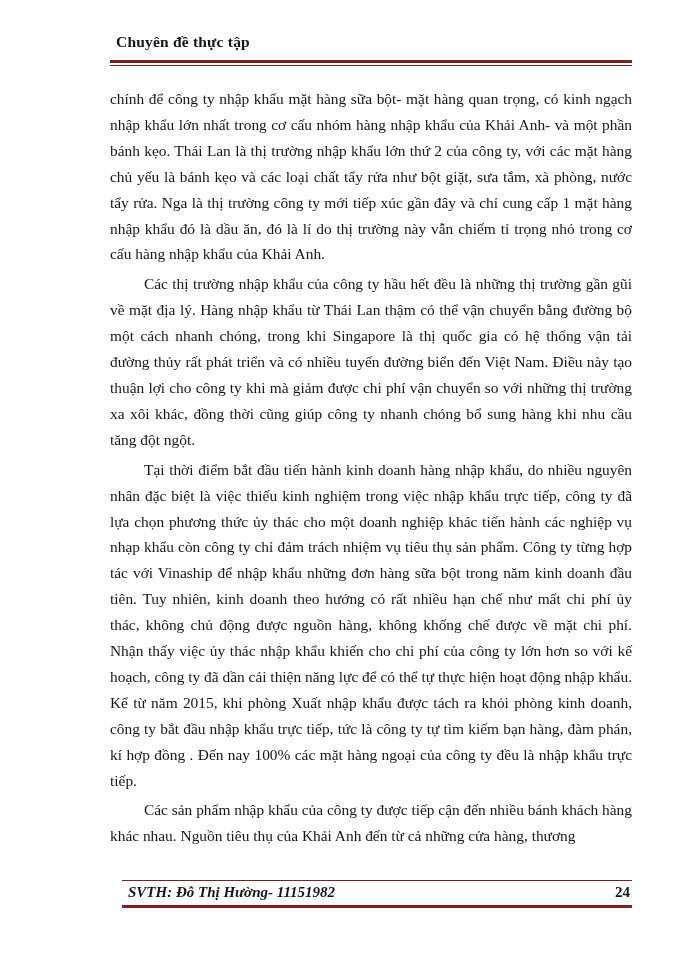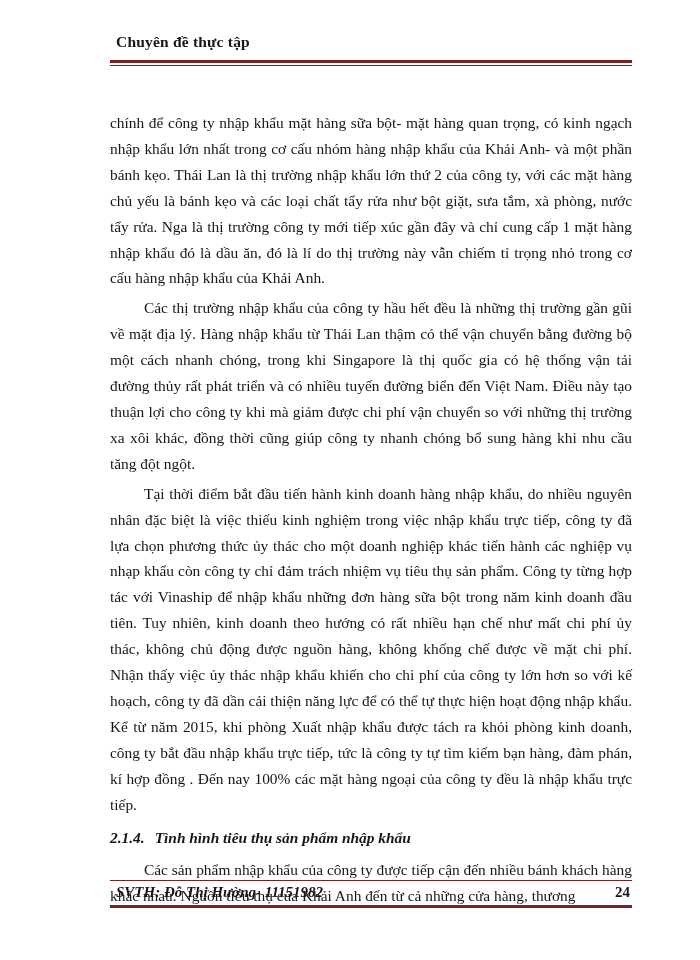--- a/index.html
+++ b/index.html
@@ -42,34 +42,33 @@
     font-size: 15.4px;
     line-height: 25.9px;
     text-align: justify;
   }
   .body-text p {
     text-indent: 34px;
     margin-bottom: 4px;
   }
   .body-text p.no-indent {
     text-indent: 0;
-    margin-top: 24px;
   }
   .section-heading {
     font-size: 15.4px;
     font-weight: bold;
     font-style: italic;
     margin: 8px 0 6px 0;
   }
   .section-heading .heading-number {
     margin-right: 10px;
   }
   .footer {
     position: absolute;
-    left: 110px;
+    left: 122px;
     right: 68px;
     bottom: 52px;
   }
   .footer-rule-top {
     height: 1.5px;
     background: #7a2123;
   }
   .footer-row {
     display: flex;
     justify-content: space-between;
@@ -98,23 +97,20 @@
   <div class="header">
     <div class="header-title">Chuyên đề thực tập</div>
     <div class="rule-thick"></div>
     <div class="rule-thin"></div>
   </div>
 
   <div class="body-text">
     <p class="no-indent">chính để công ty nhập khẩu mặt hàng sữa bột- mặt hàng quan trọng, có kinh ngạch nhập khẩu lớn nhất trong cơ cấu nhóm hàng nhập khẩu của Khải Anh- và một phần bánh kẹo. Thái Lan là thị trường nhập khẩu lớn thứ 2 của công ty, với các mặt hàng chủ yếu là bánh kẹo và các loại chất tẩy rửa như bột giặt, sưa tắm, xà phòng, nước tẩy rửa. Nga là thị trường công ty mới tiếp xúc gần đây và chỉ cung cấp 1 mặt hàng nhập khẩu đó là dầu ăn, đó là lí do thị trường này vẫn chiếm tỉ trọng nhỏ trong cơ cấu hàng nhập khẩu của Khải Anh.</p>
     <p>Các thị trường nhập khẩu của công ty hầu hết đều là những thị trường gần gũi về mặt địa lý. Hàng nhập khẩu từ Thái Lan thậm có thể vận chuyển bằng đường bộ một cách nhanh chóng, trong khi Singapore là thị quốc gia có hệ thống vận tải đường thủy rất phát triển và có nhiều tuyến đường biển đến Việt Nam. Điều này tạo thuận lợi cho công ty khi mà giảm được chi phí vận chuyển so với những thị trường xa xôi khác, đồng thời cũng giúp công ty nhanh chóng bổ sung hàng khi nhu cầu tăng đột ngột.</p>
     <p>Tại thời điểm bắt đầu tiến hành kinh doanh hàng nhập khẩu, do nhiều nguyên nhân đặc biệt là việc thiếu kinh nghiệm trong việc nhập khẩu trực tiếp, công ty đã lựa chọn phương thức ủy thác cho một doanh nghiệp khác tiến hành các nghiệp vụ nhạp khẩu còn công ty chỉ đảm trách nhiệm vụ tiêu thụ sản phẩm. Công ty từng hợp tác với Vinaship để nhập khẩu những đơn hàng sữa bột trong năm kinh doanh đầu tiên. Tuy nhiên, kinh doanh theo hướng có rất nhiều hạn chế như mất chi phí ủy thác, không chủ động được nguồn hàng, không khống chế được về mặt chi phí. Nhận thấy việc ủy thác nhập khẩu khiến cho chi phí của công ty lớn hơn so với kế hoạch, công ty đã dần cải thiện năng lực để có thể tự thực hiện hoạt động nhập khẩu. Kể từ năm 2015, khi phòng Xuất nhập khẩu được tách ra khỏi phòng kinh doanh, công ty bắt đầu nhập khẩu trực tiếp, tức là công ty tự tìm kiếm bạn hàng, đàm phán, kí hợp đồng . Đến nay 100% các mặt hàng ngoại của công ty đều là nhập khẩu trực tiếp.</p>
-    <div class="section-heading">
-      <span class="heading-number">2.1.4.</span><span>Tình hình tiêu thụ sản phẩm nhập khẩu</span>
-    </div>
     <p>Các sản phẩm nhập khẩu của công ty được tiếp cận đến nhiều bánh khách hàng khác nhau. Nguồn tiêu thụ của Khải Anh đến từ cả những cửa hàng, thương</p>
   </div>
 
   <div class="footer">
     <div class="footer-rule-top"></div>
     <div class="footer-row">
       <span class="footer-author">SVTH: Đỗ Thị Hường- 11151982</span>
       <span class="footer-page-number">24</span>
     </div>
     <div class="footer-rule-bottom"></div>

